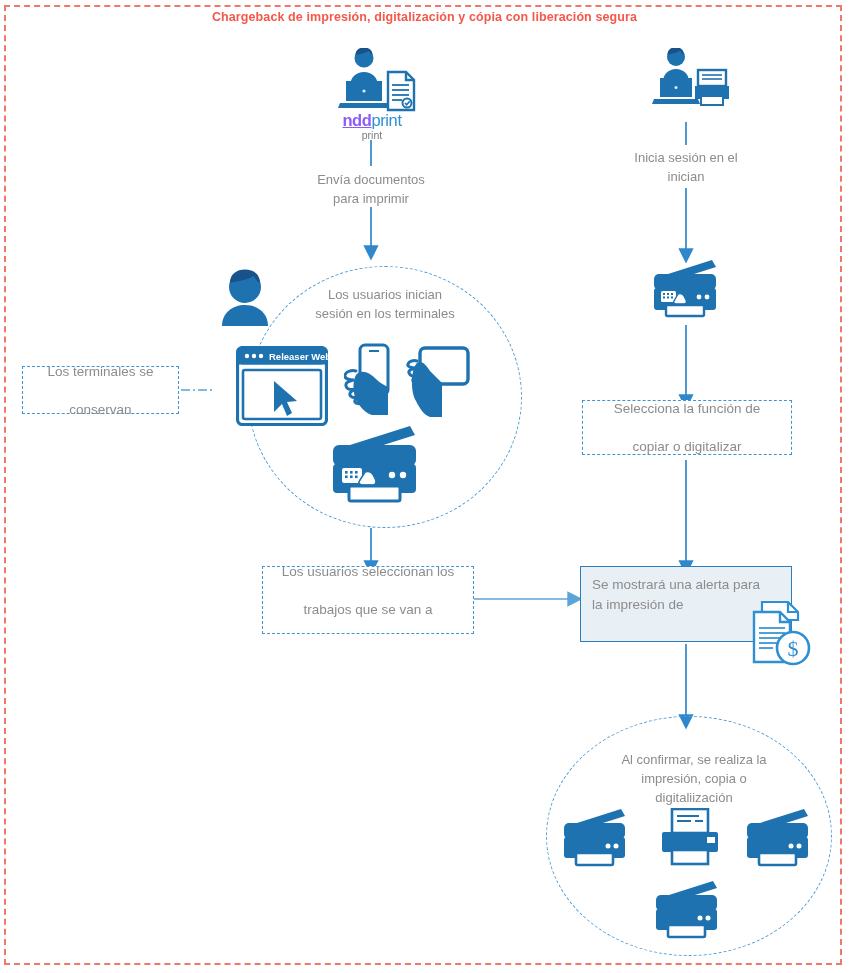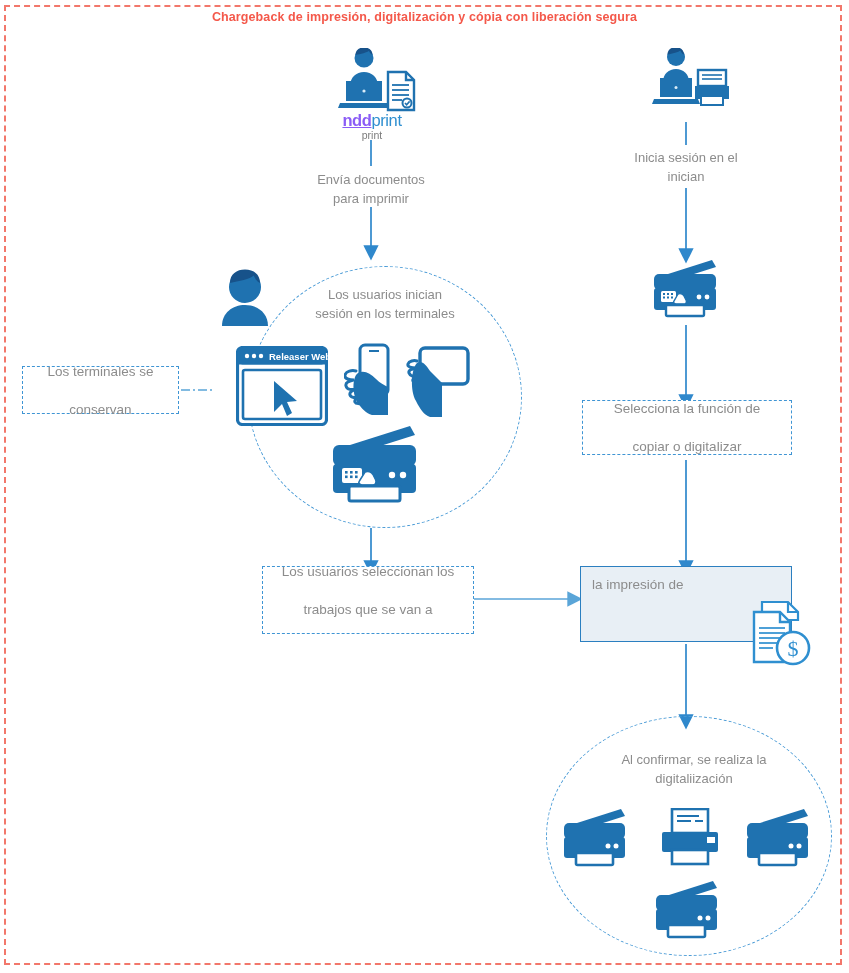--- a/index.html
+++ b/index.html
@@ -250,20 +250,21 @@
   </div>
 
   <div class="dbox" style="left:262px;top:566px;width:212px;height:68px;">
     <span>
       <span>Los usuarios seleccionan los</span><br>
       <span>trabajos que se van a</span><br>
     </span>
   </div>
 
   <div class="sbox" style="left:580px;top:566px;width:212px;height:76px;">
+    <div>Se mostrará una alerta para</div>
     <div>la impresión de</div>
   </div>
 
   <div class="icon" style="left:748px;top:600px;width:66px;height:66px;">
     <svg width="66" height="66" viewBox="0 0 66 66">
       <path d="M14 2h26l10 10v8H14z" fill="#fff" stroke="#2f8fd0" stroke-width="2.2"></path>
       <path d="M40 2v10h10" fill="none" stroke="#2f8fd0" stroke-width="2.2"></path>
       <path d="M6 12h26l10 10v40H6z" fill="#fff" stroke="#2f8fd0" stroke-width="2.4"></path>
       <path d="M32 12v10h10" fill="none" stroke="#2f8fd0" stroke-width="2.4"></path>
       <g stroke="#2f8fd0" stroke-width="1.7">
@@ -275,20 +276,21 @@
       </g>
       <circle cx="45" cy="48" r="16" fill="#fff" stroke="#2f8fd0" stroke-width="2.6"></circle>
       <text x="45" y="56" text-anchor="middle" font-family="Liberation Serif, serif" font-size="22" fill="#2f8fd0">$</text>
     </svg>
   </div>
 
   <div class="ell" style="left:546px;top:716px;width:286px;height:240px;"></div>
 
   <div class="txt" style="left:594px;top:750px;width:200px;">
     <div>Al confirmar, se realiza la</div>
+    <div>impresión, copia o</div>
     <div>digitaliización</div>
   </div>
 
   <div class="icon" style="left:561px;top:808px;width:70px;height:60px;">
     <svg width="70" height="60" viewBox="0 0 70 60">
       <path d="M16 15 L60 1 L64 8 L20 22 Z" fill="#1f72b0"></path>
       <rect x="3" y="15" width="61" height="16" rx="5" fill="#1f72b0"></rect>
       <rect x="3" y="29" width="61" height="21" rx="3" fill="#1f72b0"></rect>
       <circle cx="47" cy="38" r="2.5" fill="#fff"></circle>
       <circle cx="55" cy="38" r="2.5" fill="#fff"></circle>

